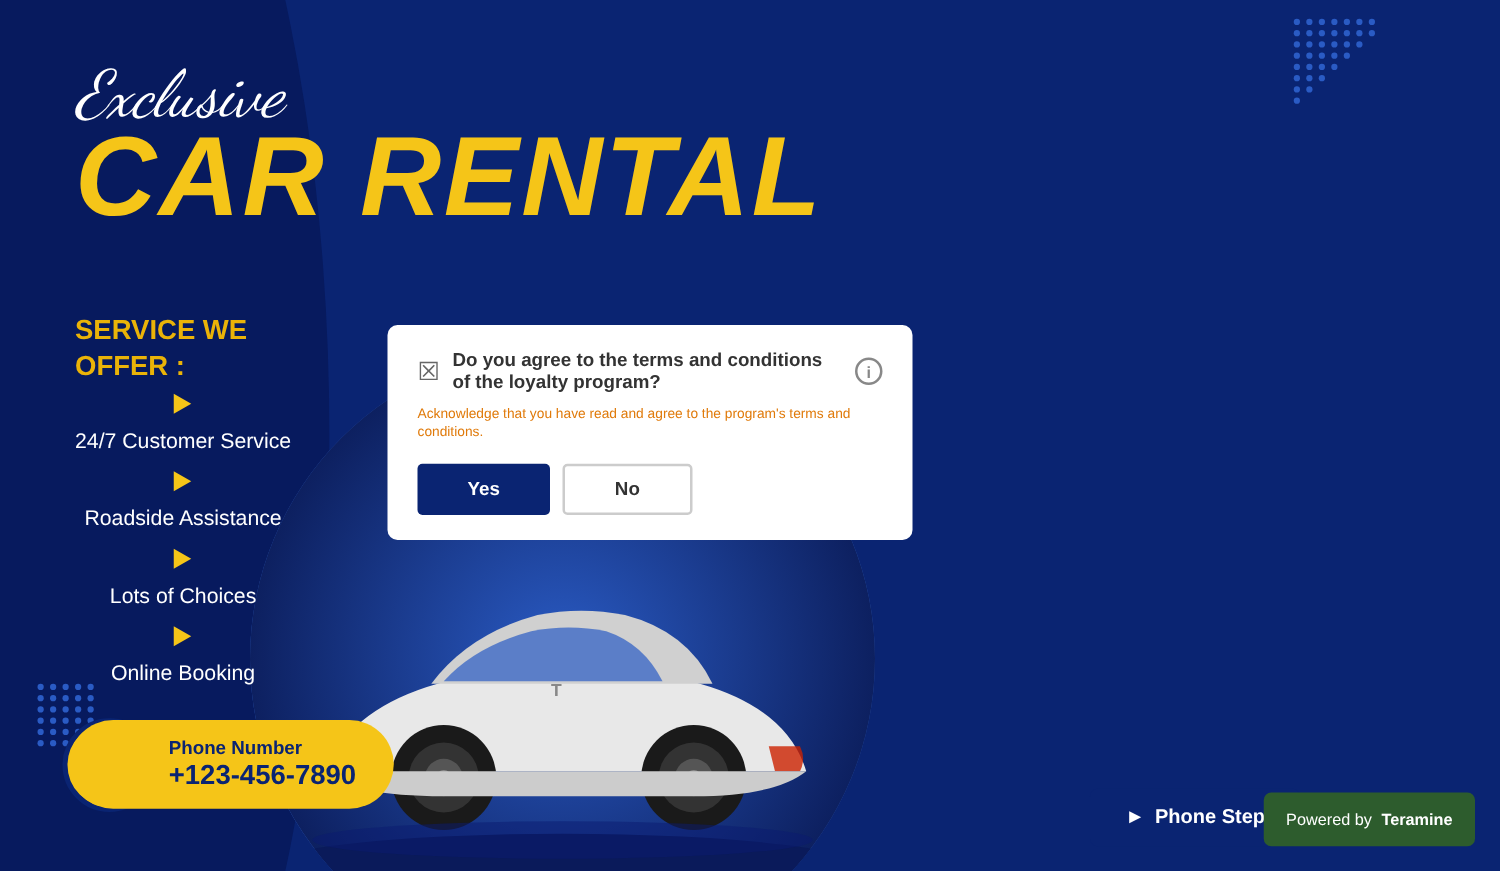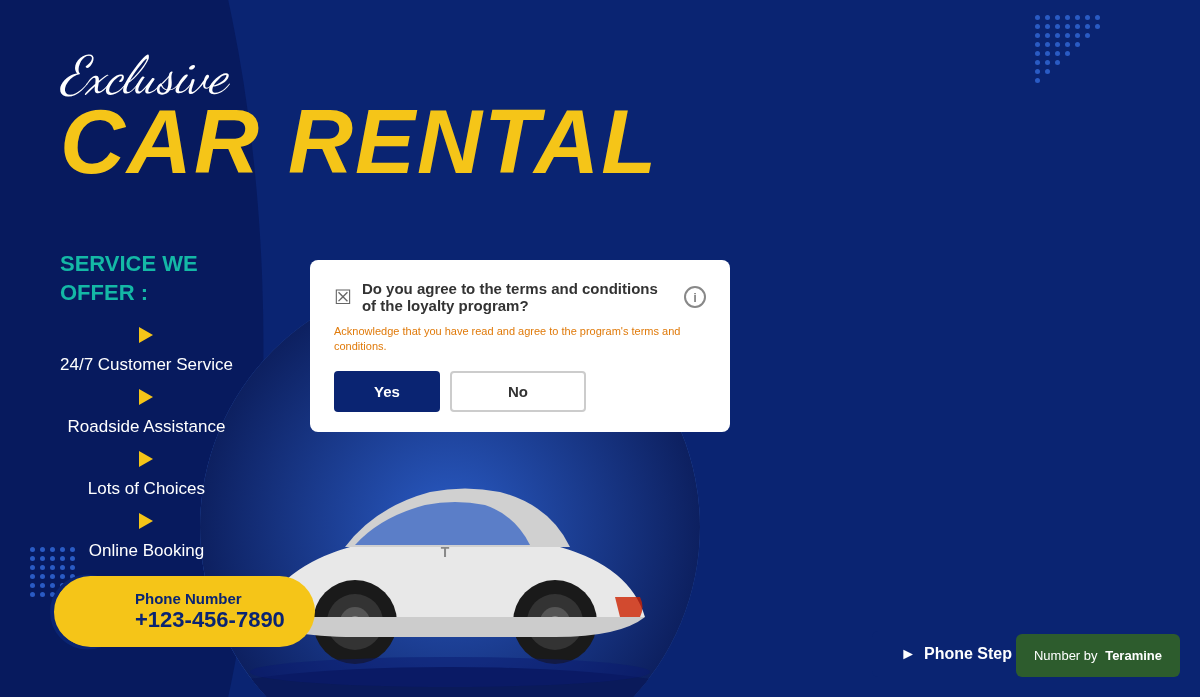--- a/index.html
+++ b/index.html
@@ -74,23 +74,23 @@
     .services {
       position: absolute;
       top: 250px;
       left: 60px;
       z-index: 2;
     }
 
     .services-title {
       font-size: 22px;
       font-weight: 800;
-      color: #14b8a6;
+      color: #eab308;
       text-transform: uppercase;
-      margin-bottom: 20px;
+      margin-bottom: 8px;
       line-height: 1.3;
     }
 
     .service-item {
       display: flex;
       align-items: center;
       margin-bottom: 14px;
       gap: 12px;
       flex-direction: column;
     }
@@ -256,21 +256,21 @@
       font-size: 15px;
       font-weight: 700;
       cursor: pointer;
     }
 
     .btn-no {
       background: transparent;
       color: #333;
       border: 2px solid #ccc;
       border-radius: 4px;
-      padding: 10px 56px;
+      padding: 10px 40px;
       font-size: 15px;
       font-weight: 600;
       cursor: pointer;
     }
 
     
     .next-step-btn {
       position: absolute;
       bottom: 20px;
       right: 160px;
@@ -539,16 +539,16 @@
       <span class="phone-number">+123-456-7890</span>
     </div>
   </div>
 
   <button class="next-step-btn">
     <span class="arrow">►</span>
     <span>Phone Step</span>
   </button>
 
   <div class="powered-by">
-    <span>Number by</span>&nbsp;<span class="brand">Teramine</span>
+    <span>Powered by</span>&nbsp;<span class="brand">Teramine</span>
   </div>
 
 </div>
 
 </body></html>

